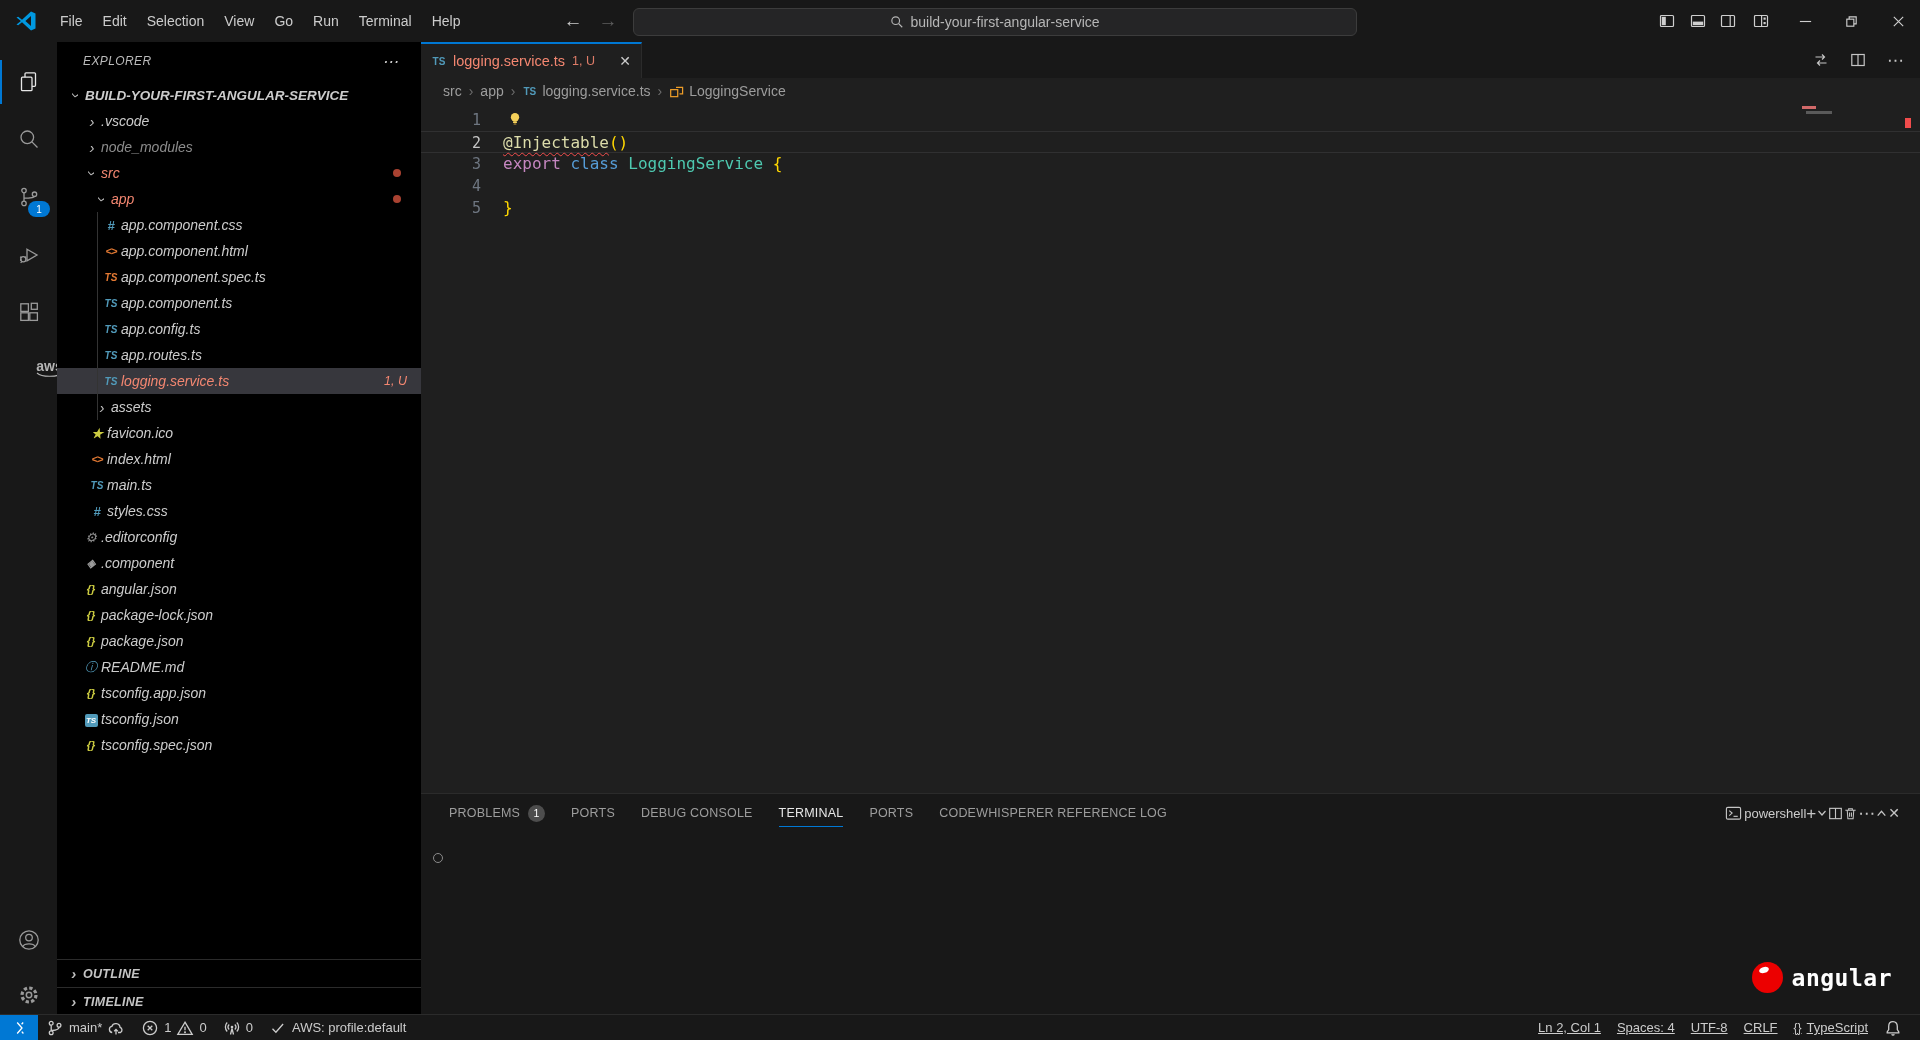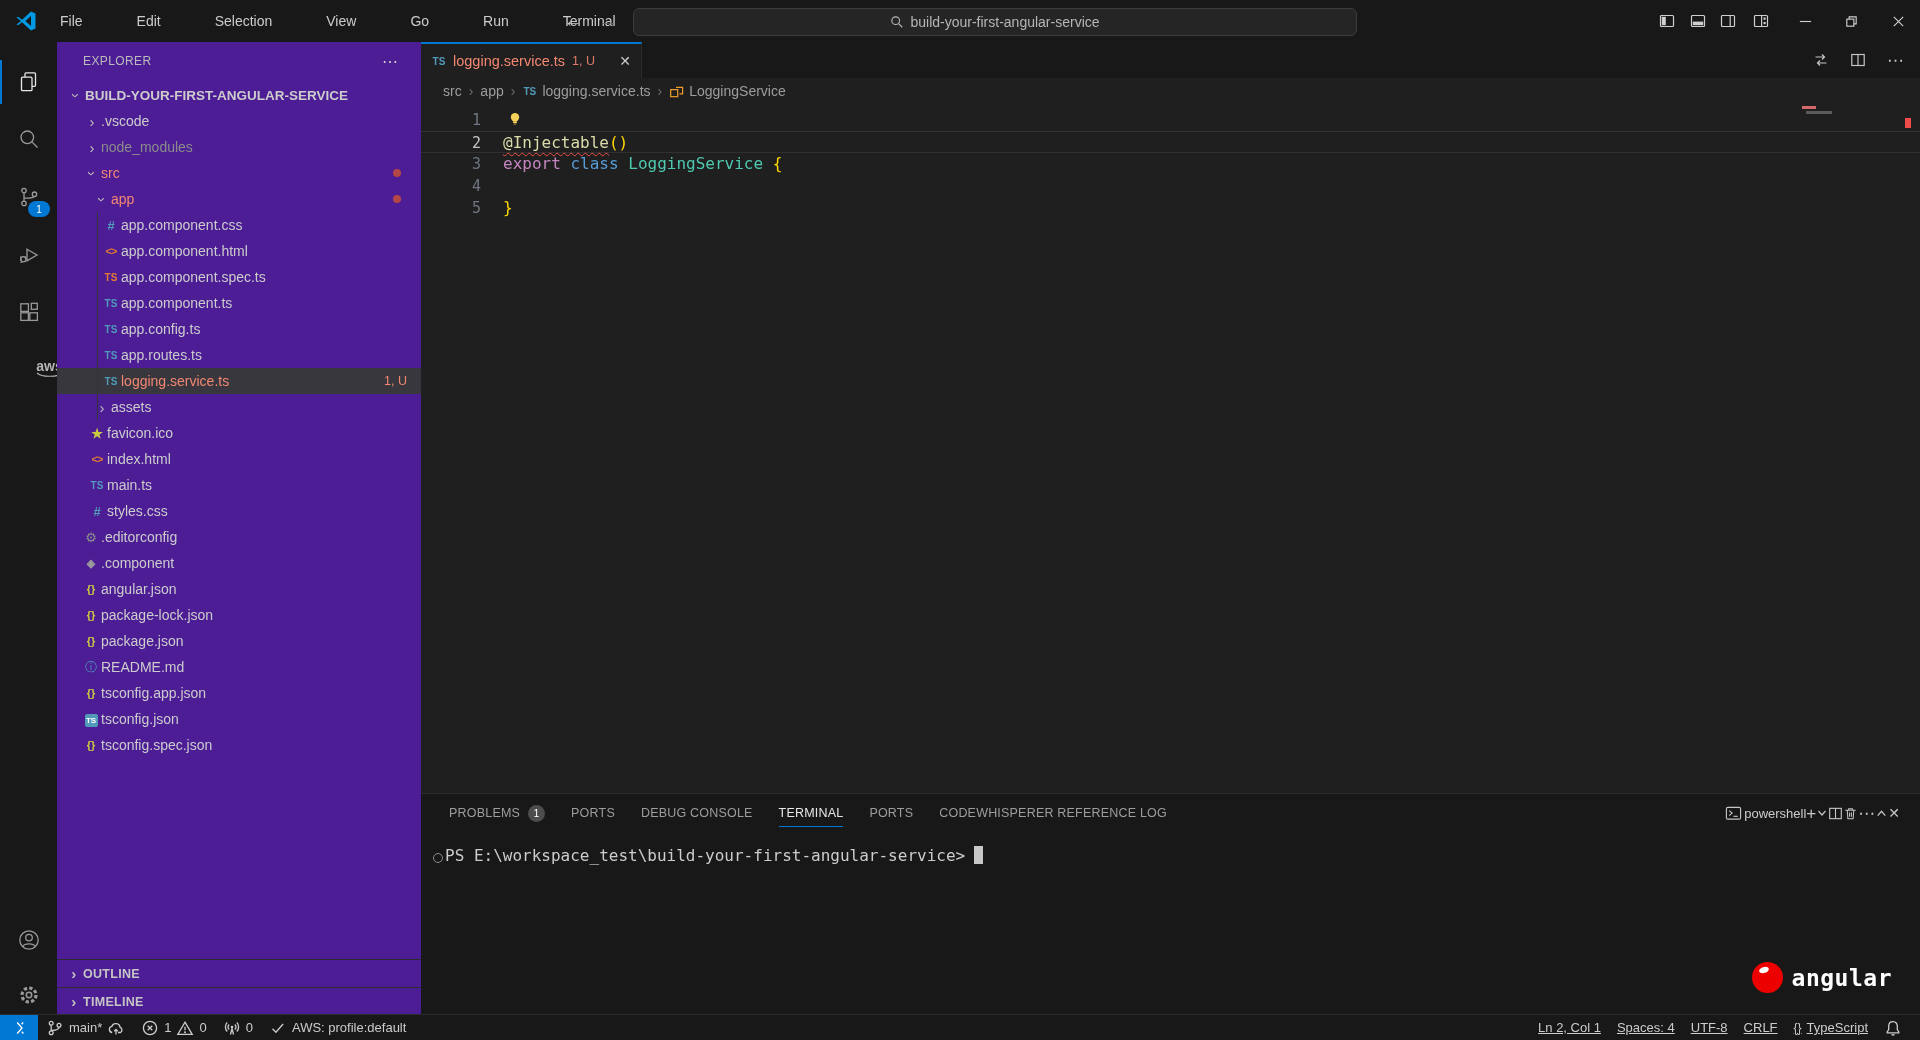--- a/index.html
+++ b/index.html
@@ -2,38 +2,38 @@
 <html><head>
 <meta charset="utf-8">
 <style>
   html,body{margin:0;padding:0;background:#000;}
   .root{position:relative;width:1920px;height:1040px;background:#1f1f1f;overflow:hidden;
         font-family:"Liberation Sans",sans-serif;color:#cccccc;-webkit-font-smoothing:antialiased;}
   svg{display:block}
   
   .titlebar{position:absolute;left:0;top:0;right:0;height:42px;background:#181818;border-bottom:1px solid #2b2b2b;display:flex;align-items:center;}
   .vslogo{margin-left:14px;width:24px;height:24px;flex:none;}
-  .menus{display:flex;margin-left:12px;gap:34px;}
+  .menus{display:flex;margin-left:12px;}
   .menu-item{padding:0 10px;font-size:14px;color:#cccccc;line-height:42px;cursor:default;}
   .navarrow{position:absolute;top:0;height:42px;width:26px;display:flex;align-items:center;justify-content:center;font-size:19px;}
   .nav-back{left:560px;color:#cccccc;}
   .nav-fwd{left:595px;color:#5f5f5f;}
   .searchbox{position:absolute;left:633px;top:8px;width:722px;height:26px;background:#252526;border:1px solid #3c3c3c;border-radius:6px;
              display:flex;align-items:center;justify-content:center;font-size:14px;color:#b6b6b6;gap:6px;}
   .wc{position:absolute;top:0;height:42px;width:26px;display:flex;align-items:center;justify-content:center;color:#cfcfcf;}
   
   .activitybar{position:absolute;left:0;top:42px;bottom:25px;width:57px;background:#181818;}
   .ab-item{position:absolute;left:0;width:57px;height:48px;display:flex;align-items:center;justify-content:center;color:#9a9a9a;}
   .ab-item.active{color:#e7e7e7;}
   .ab-item.active::before{content:"";position:absolute;left:0;top:2px;bottom:2px;width:2px;background:#0078d4;}
   .ab-badge{position:absolute;right:7px;bottom:4px;min-width:16px;height:16px;border-radius:9px;background:#0078d4;color:#fff;
             font-size:10px;display:flex;align-items:center;justify-content:center;padding:0 3px;}
   .aws-txt{font-size:14px;font-weight:bold;color:#b5b5b5;line-height:10px;text-align:center;}
   
-  .sidebar{position:absolute;left:57px;top:42px;bottom:25px;width:364px;background:#4c1d95;border-right:1px solid #2b2b2b;}
+  .sidebar{position:absolute;left:57px;top:42px;bottom:25px;width:364px;background:#000000;border-right:1px solid #2b2b2b;font-style:italic;}
   .sb-header{height:38px;display:flex;align-items:center;padding-left:26px;font-size:12px;color:#bbbbbb;letter-spacing:.4px;position:relative;}
   .sb-more{position:absolute;right:22px;top:0;height:38px;display:flex;align-items:center;font-size:16px;color:#cccccc;letter-spacing:1px;}
   .tree{position:absolute;top:40px;left:0;right:0;}
   .trow{height:26px;display:flex;align-items:center;font-size:14px;position:relative;color:#cccccc;}
   .trow.sel{background:#37373d;}
   .chev{width:18px;flex:none;font-size:15px;color:#c0c0c0;display:inline-block;text-align:center;line-height:1;}
   .chev.exp{transform:rotate(90deg);}
   .fi{width:20px;flex:none;text-align:center;font-weight:bold;font-size:12px;}
   .fi-css{color:#519aba;font-size:13px;}
   .fi-html{color:#e37933;letter-spacing:-1px;font-size:11px;}
@@ -514,21 +514,20 @@
       <span style="font-size:17px">⋯</span>
       <span>
           <svg viewBox="0 0 12 12" width="13" height="13">
             <path d="M2.5 8L6 4l3.5 4" fill="none" stroke="#c5c5c5" stroke-width="1.2"></path>
           </svg>
         </span>
       <span style="font-size:14px">✕</span>
     </div>
     <div class="terminal">
       <span class="tcirc"></span>
-      <div class="tline"><span>PS E:\workspace_test\build-your-first-angular-service&gt;</span><span class="cursor"></span></div>
       <div class="logo">
         <span class="logo-dot"></span>
         <span class="logo-text">angular</span>
       </div>
     </div>
   </div>
 
   <div class="statusbar">
     <div class="sb-left" id="sbleft">
         <div class="sbitem accent">

